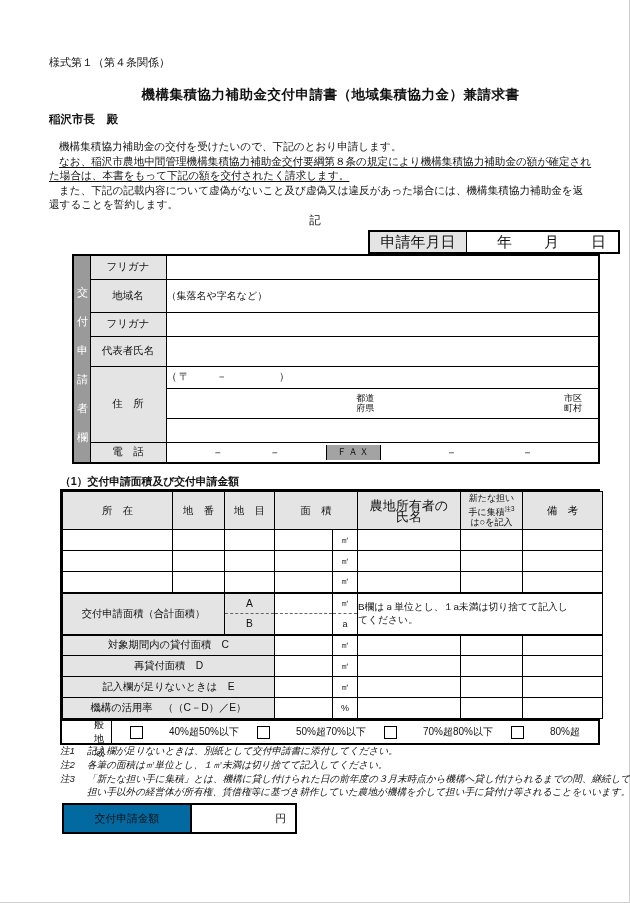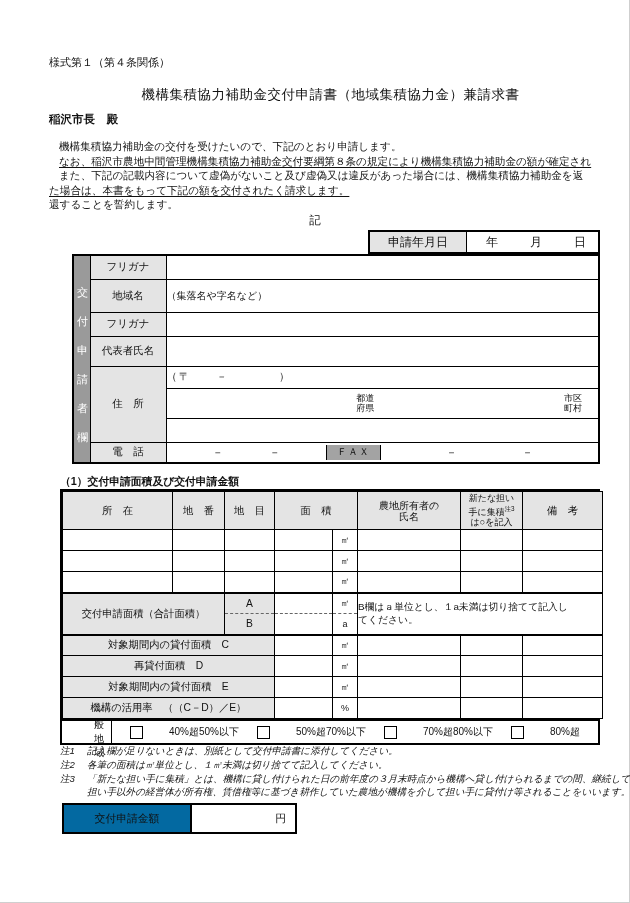--- a/index.html
+++ b/index.html
@@ -1,30 +1,30 @@
 <!DOCTYPE html>
 <html><head>
 <meta charset="utf-8">
 <style>
   html,body{margin:0;padding:0;background:#eee;}
   .sheet{position:relative;width:630px;height:903px;background:#ffffff;overflow:hidden;
          font-family:"Liberation Sans","DejaVu Sans",sans-serif;color:#111;
          box-shadow:inset -1px -1px 0 #cfcfcf;}
   .abs{position:absolute;}
   .form-no{top:55px;left:49px;font-size:11px;}
-  .doc-title{top:86px;left:0;right:0;text-align:center;font-size:13.5px;font-weight:normal;letter-spacing:.5px;margin-left:31px;}
+  .doc-title{top:86px;left:0;right:0;text-align:center;font-size:13.5px;font-weight:bold;letter-spacing:.5px;margin-left:31px;}
   .addressee{top:112px;left:49px;font-size:11.5px;font-weight:600;}
   .paras{top:139px;left:49px;width:560px;font-size:10.6px;line-height:14.6px;}
   .pline{white-space:nowrap;}
   .indent{text-indent:10px;}
   .uline{text-decoration:underline;text-underline-offset:2px;}
   .ki{top:213px;left:0;right:0;text-align:center;font-size:11.5px;}
 
   
-  .date-box{top:230px;left:368px;width:232px;height:24px;display:flex;border:2px solid #000;box-sizing:border-box;font-size:12px;}
+  .date-box{top:230px;left:368px;width:252px;height:24px;display:flex;border:2px solid #000;box-sizing:border-box;font-size:15px;}
   .date-box .dlabel{width:96px;background:#e4e4e4;border-right:1px solid #000;display:flex;align-items:center;justify-content:center;}
   .date-box .dval{flex:1;display:flex;align-items:center;justify-content:flex-end;gap:32px;padding-right:12px;}
 
   
   .app-table{top:254px;left:72px;width:528px;border-collapse:collapse;table-layout:fixed;border:2px solid #000;font-size:10.5px;}
   .app-table td{border:1px solid #000;padding:0;vertical-align:middle;box-sizing:border-box;}
   .strip{background:#9a9a9a;}
   .vlabel{width:17px;margin:0 auto;color:#fff;font-size:11px;line-height:29px;padding-top:12px;text-align:center;word-break:break-all;}
   .lbl{background:#e4e4e4;text-align:center;}
   .val{background:#fff;}
@@ -44,21 +44,21 @@
   .r24{height:24px;} .r33{height:33px;} .r30{height:30px;margin-left:32px;} .r22{height:22px;} .r21{height:21px;}
 
   
   .s1-heading{top:475px;left:60px;font-size:10.8px;font-weight:bold;}
   .t1wrap{top:489px;left:60px;width:540px;border:2px solid #000;box-sizing:border-box;}
   .t1{width:100%;border-collapse:collapse;table-layout:fixed;font-size:10.3px;}
   .t1 td{border:1px solid #000;padding:0;text-align:center;vertical-align:middle;box-sizing:border-box;background:#fff;}
   .t1 .shade{background:#e4e4e4;}
   .hh{height:38px;}
   .rr{height:21px;}
-  .small2{font-size:10px;line-height:11px;}
+  .small2{font-size:13px;line-height:11px;}
   .newcol{font-size:9px;line-height:10.5px;text-align:left;padding-left:3px;margin-top:16px;}
   .newcol sup{font-size:6.3px;}
   .unit{font-size:9px;}
   .dot-l{border-left:1px dotted #555 !important;}
   .dashb2{border-bottom:1px dashed #666 !important;}
   .dasht2{border-top:1px dashed #666 !important;}
   .thick-t td{border-top:2px solid #000;}
   .abnote{text-align:left !important;padding-left:6px;font-size:9.8px;line-height:12.5px;}
   .diag{background-image:linear-gradient(to right top,transparent 49.3%,#444 49.3%,#444 50.7%,transparent 50.7%);}
   .gen-row{display:flex;border-top:2px solid #000;height:22px;font-size:10px;}
@@ -84,22 +84,22 @@
 
 <div class="sheet">
 
   <div class="abs form-no">様式第１（第４条関係）</div>
   <div class="abs doc-title">機構集積協力補助金交付申請書（地域集積協力金）兼請求書</div>
   <div class="abs addressee">稲沢市長　殿</div>
 
   <div class="abs paras">
     <div class="pline indent">機構集積協力補助金の交付を受けたいので、下記のとおり申請します。</div>
     <div class="pline indent uline">なお、稲沢市農地中間管理機構集積協力補助金交付要綱第８条の規定により機構集積協力補助金の額が確定され</div>
+    <div class="pline uline">た場合は、本書をもって下記の額を交付されたく請求します。</div>
     <div class="pline indent">また、下記の記載内容について虚偽がないこと及び虚偽又は違反があった場合には、機構集積協力補助金を返</div>
-    <div class="pline uline">た場合は、本書をもって下記の額を交付されたく請求します。</div>
     <div class="pline">還することを誓約します。</div>
   </div>
 
   <div class="abs ki">記</div>
 
   <div class="abs date-box">
     <div class="dlabel">申請年月日</div>
     <div class="dval">
       <span>年</span>
       <span>月</span>
@@ -259,21 +259,21 @@
       </tr>
       <tr class="rr">
         <td class="shade" colspan="3">再貸付面積　D</td>
         <td></td>
         <td class="unit">㎡</td>
         <td class="diag"></td>
         <td class="diag"></td>
         <td class="diag"></td>
       </tr>
       <tr class="rr">
-        <td class="shade" colspan="3">対象期間内の貸付面積　E</td>
+        <td class="shade" colspan="3">記入欄が足りないときは　E</td>
         <td></td>
         <td class="unit">㎡</td>
         <td class="diag"></td>
         <td class="diag"></td>
         <td class="diag"></td>
       </tr>
       <tr class="rr">
         <td class="shade" colspan="3">機構の活用率　（（C－D）／E）</td>
         <td></td>
         <td class="unit">%</td>

